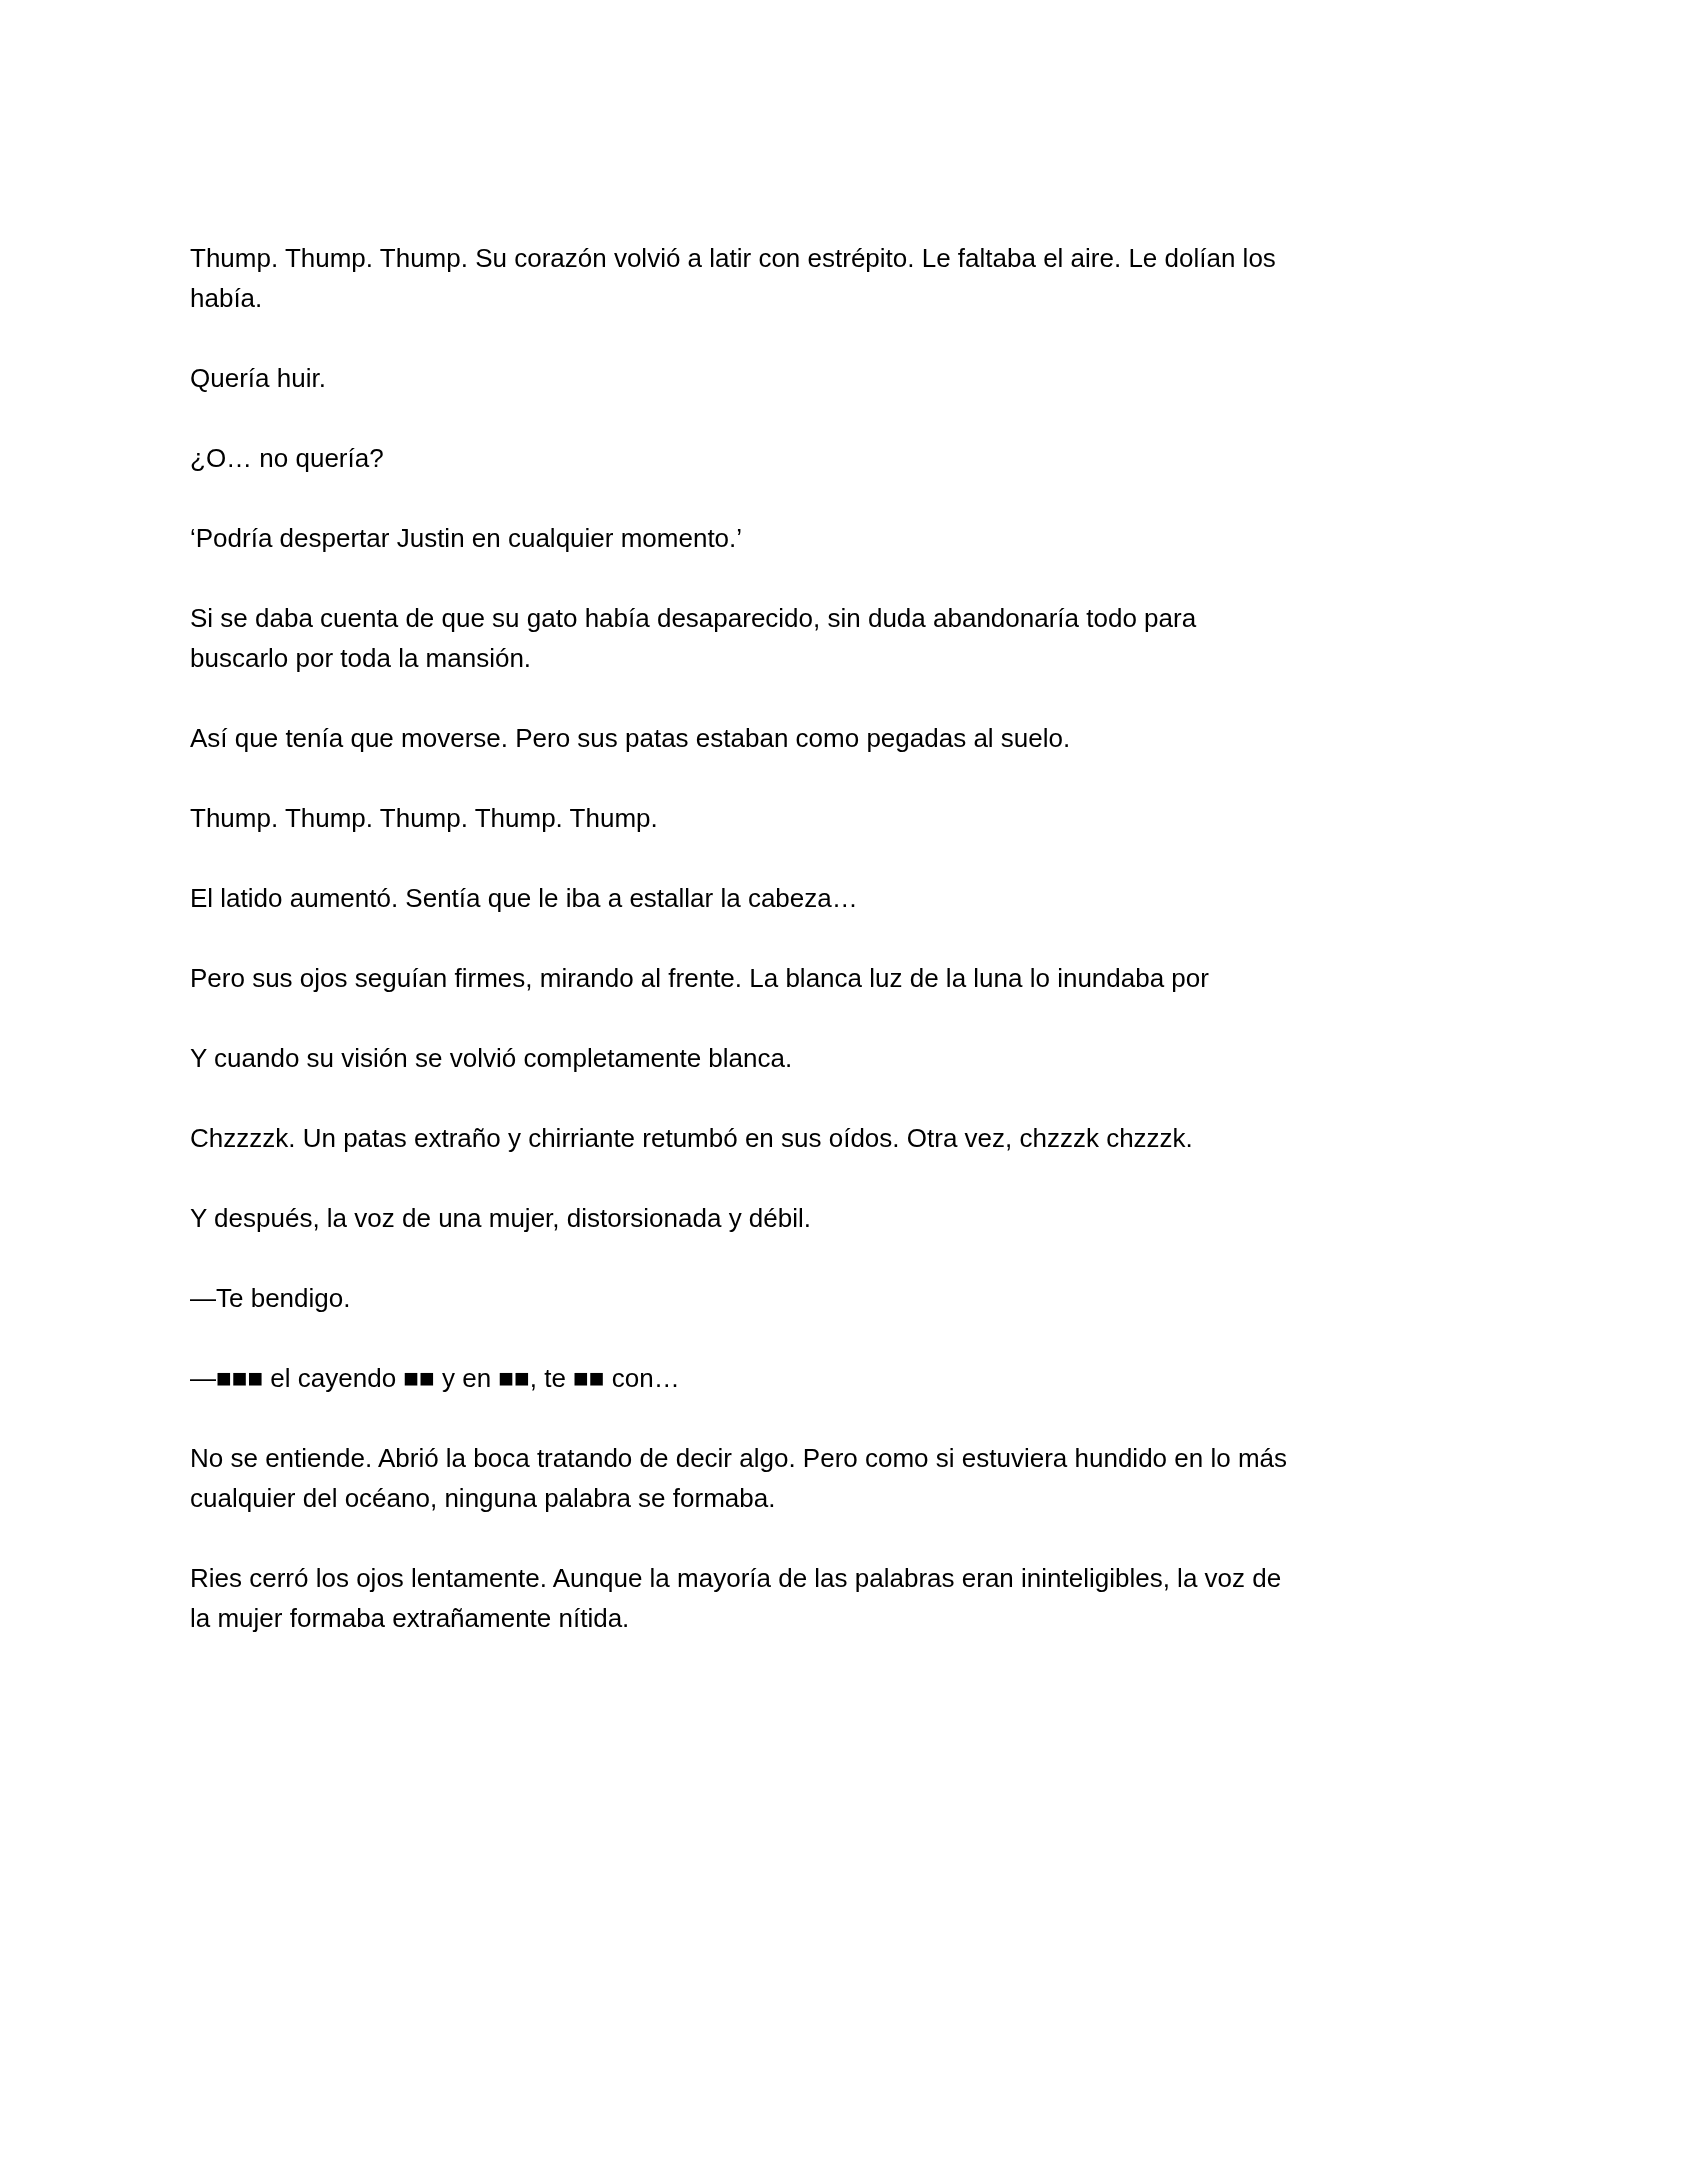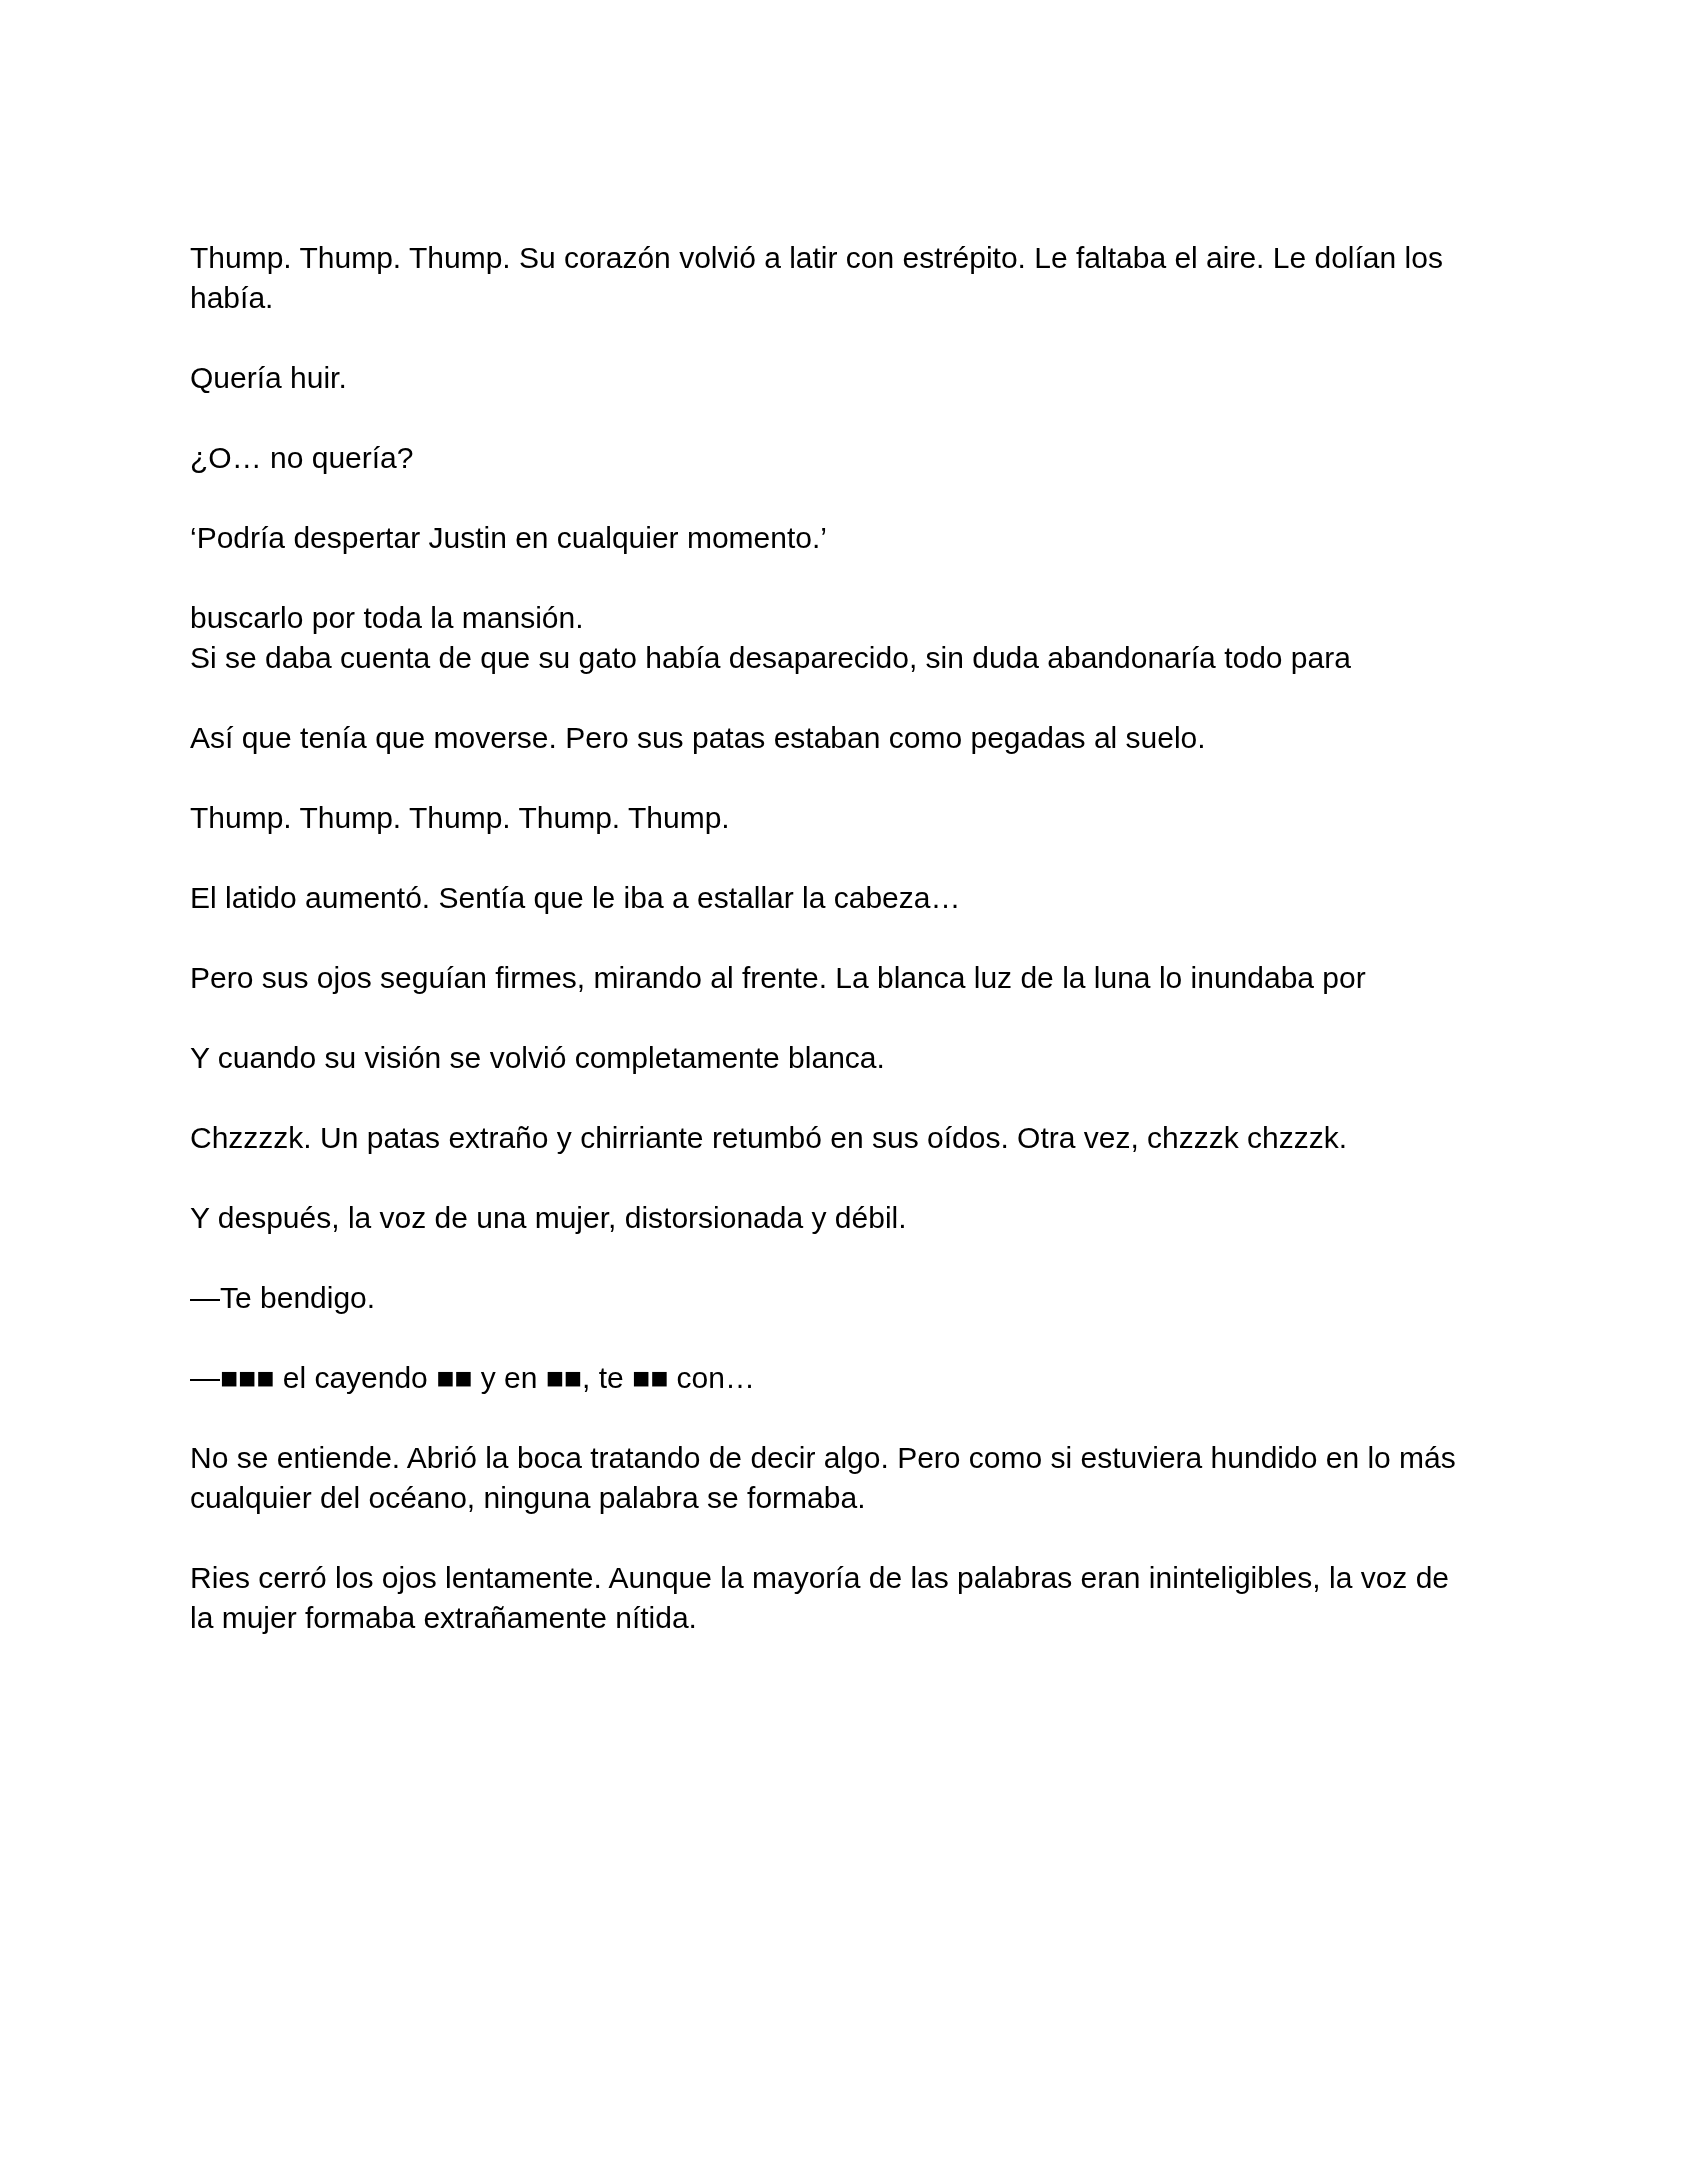--- a/index.html
+++ b/index.html
@@ -17,21 +17,21 @@
     overflow: hidden;
   }
   .doc-body {
     position: absolute;
     left: 190px;
     top: 238px;
     width: 1317px;
   }
   .para {
     margin: 0 0 40px 0;
-    font-size: 30px;
+    font-size: 26px;
     line-height: 40px;
     font-style: normal;
   }
   .para.italic {
   }
   .line {
     white-space: pre;
   }
 </style>
 </head>
@@ -51,22 +51,22 @@
 
     <div class="para">
       <div class="line">¿O… no quería?</div>
     </div>
 
     <div class="para italic">
       <div class="line">‘Podría despertar Justin en cualquier momento.’</div>
     </div>
 
     <div class="para">
+      <div class="line">Si se daba cuenta de que su gato había desaparecido, sin duda abandonaría todo para</div>
       <div class="line">buscarlo por toda la mansión.</div>
-      <div class="line">Si se daba cuenta de que su gato había desaparecido, sin duda abandonaría todo para</div>
     </div>
 
     <div class="para">
       <div class="line">Así que tenía que moverse. Pero sus patas estaban como pegadas al suelo.</div>
     </div>
 
     <div class="para">
       <div class="line">Thump. Thump. Thump. Thump. Thump.</div>
     </div>
 

